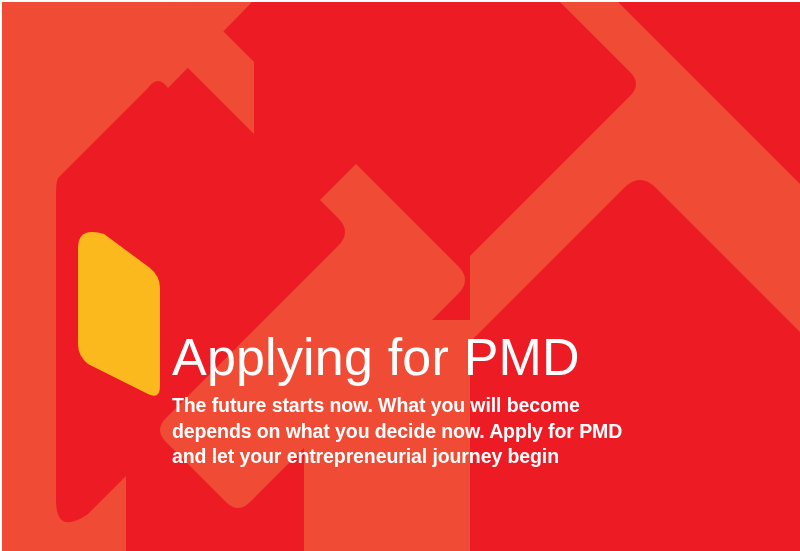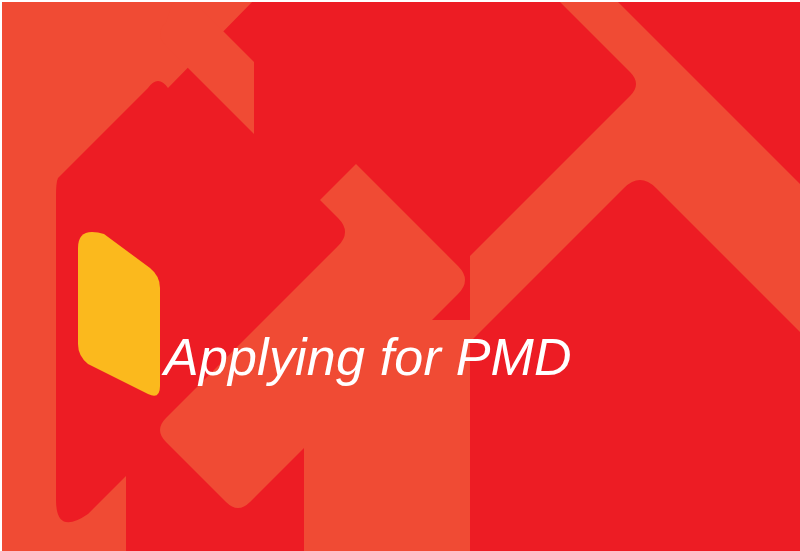--- a/index.html
+++ b/index.html
@@ -19,25 +19,24 @@
   }
   #artwork {
     position: absolute;
     inset: 0;
     width: 800px;
     height: 551px;
     display: block;
   }
   #text-block {
     position: absolute;
-    left: 164px;
+    left: 172px;
     top: 328px;
     width: 560px;
     z-index: 5;
-    font-style: italic;
   }
   #title {
     margin: 0;
     font-family: "Liberation Sans", sans-serif;
     font-weight: 300;
     font-size: 52px;
     line-height: 58px;
     letter-spacing: 0.2px;
     color: #FFFFFF;
     white-space: nowrap;
@@ -334,15 +333,20 @@
                L148,394 Q160,400 160,386 L160,288 Q160,276 150,268
                L104,234 Q98,232 92,232 Z"></path>
     </g>
   </svg>
 
   <div class="edge-highlight" id="edge-top"></div>
   <div class="edge-highlight" id="edge-left"></div>
 
   <div id="text-block">
     <h1 id="title">Applying for PMD</h1>
+    <p id="subtitle">
+      <span class="line">The future starts now. What you will become</span>
+      <span class="line">depends on what you decide now. Apply for PMD</span>
+      <span class="line">and let your entrepreneurial journey begin</span>
+    </p>
   </div>
 
 </div>
 
 </body></html>

